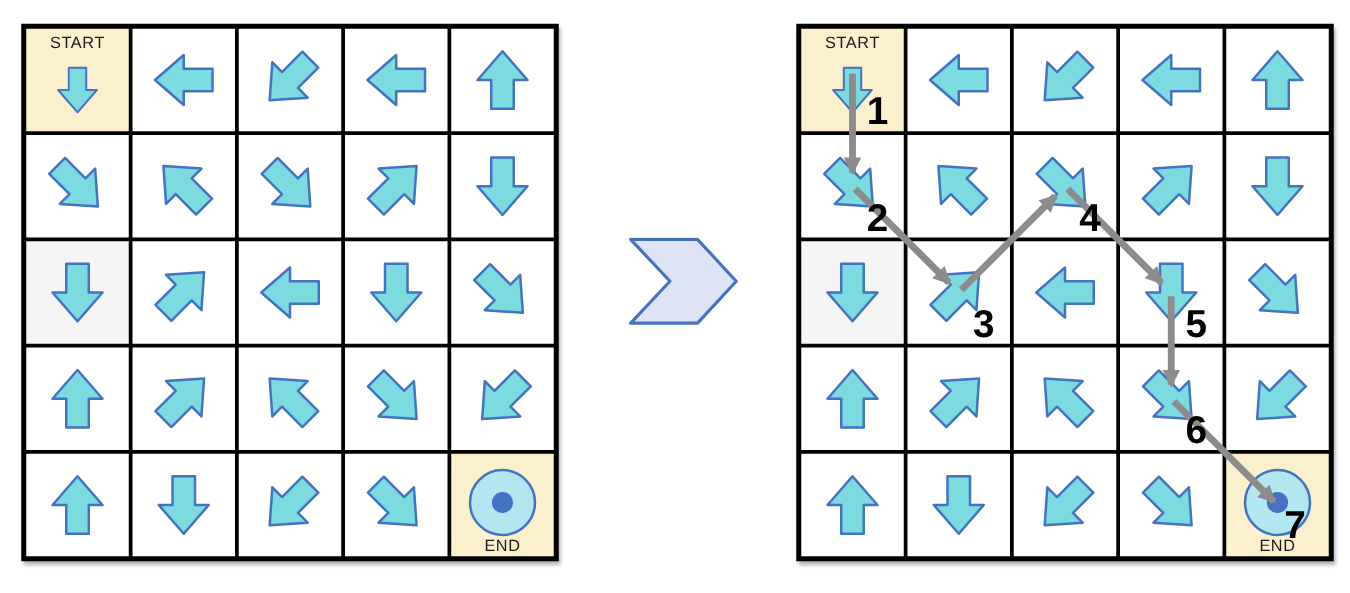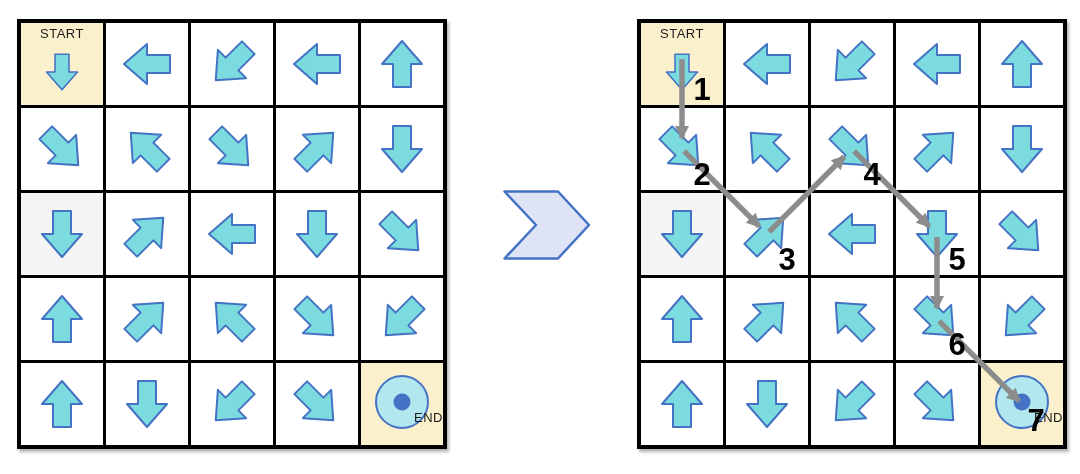--- a/index.html
+++ b/index.html
@@ -33,21 +33,21 @@
   .corner-label {
     position: absolute;
     left: 0; right: 0;
     text-align: center;
     font-size: 13px;
     letter-spacing: 0.5px;
     color: #1a1a1a;
     line-height: 1;
   }
   .corner-label.top { top: 4px; }
-  .corner-label.bottom { bottom: 21px; text-align: right; }
+  .corner-label.bottom { bottom: 2px; }
   .chevron-icon { position: absolute; left: 503px; top: 190px; }
   .path-overlay {
     position: absolute;
     left: 637px; top: 19px;
     width: 430px; height: 430px;
     pointer-events: none;
     z-index: 3;
   }
   .step-label {
     position: absolute;

